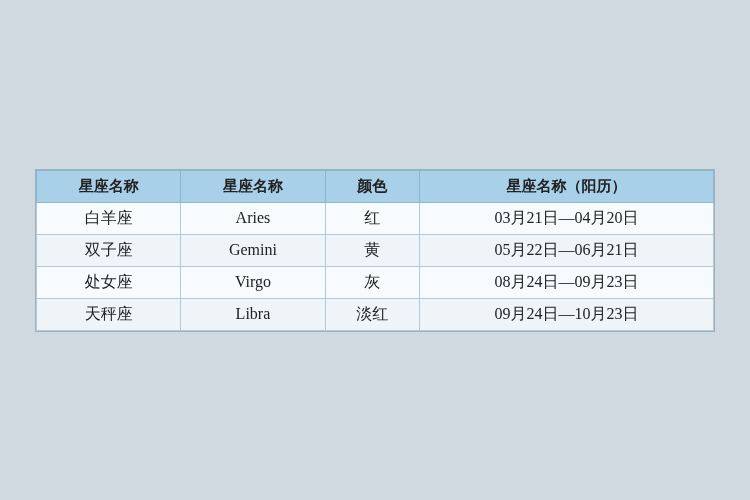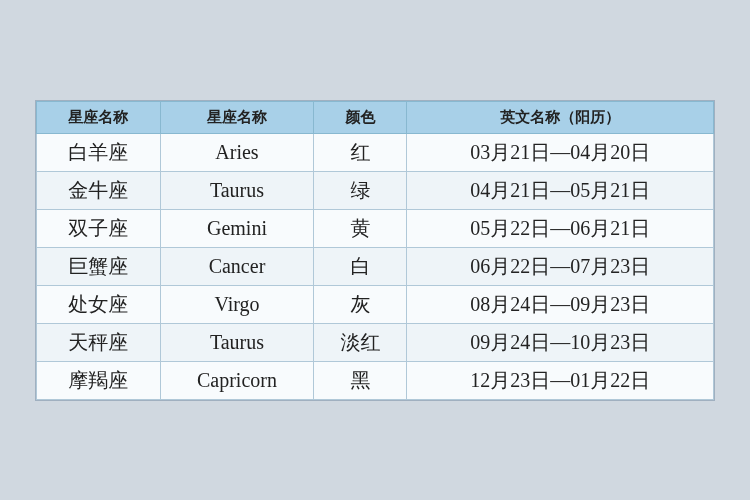--- a/index.html
+++ b/index.html
@@ -36,81 +36,63 @@
       text-align: center;
       font-size: 15px;
       font-weight: bold;
       color: #222;
     }
 
     tbody tr td {
       border: 1px solid #b0c8d8;
       padding: 5px 10px;
       text-align: center;
-      font-size: 20px;
+      font-size: 16px;
       color: #222;
       background-color: #f8fbfd;
       margin-top: 28px;
     }
 
     tbody tr:nth-child(even) td {
       background-color: #eef4f8;
     }
   </style>
 </head>
 <body>
 
 <div class="table-container">
   <table>
     <thead>
       <tr>
         <th>星座名称</th>
         <th>星座名称</th>
         <th>颜色</th>
-        <th>英文名称（阳历）</th>
+        <th>星座名称（阳历）</th>
       </tr>
     </thead>
     <tbody id="table-body">
     <tr>
           <td>白羊座</td>
           <td>Aries</td>
           <td>红</td>
           <td>03月21日—04月20日</td>
         </tr>
         <tr>
-          <td>金牛座</td>
-          <td>Taurus</td>
-          <td>绿</td>
-          <td>04月21日—05月21日</td>
-        </tr>
-        <tr>
           <td>双子座</td>
           <td>Gemini</td>
           <td>黄</td>
           <td>05月22日—06月21日</td>
-        </tr>
-        <tr>
-          <td>巨蟹座</td>
-          <td>Cancer</td>
-          <td>白</td>
-          <td>06月22日—07月23日</td>
         </tr>
         <tr>
           <td>处女座</td>
           <td>Virgo</td>
           <td>灰</td>
           <td>08月24日—09月23日</td>
         </tr>
         <tr>
           <td>天秤座</td>
-          <td>Taurus</td>
+          <td>Libra</td>
           <td>淡红</td>
           <td>09月24日—10月23日</td>
-        </tr>
-        <tr>
-          <td>摩羯座</td>
-          <td>Capricorn</td>
-          <td>黑</td>
-          <td>12月23日—01月22日</td>
         </tr>
       </tbody>
   </table>
 </div>
 
 </body></html>

